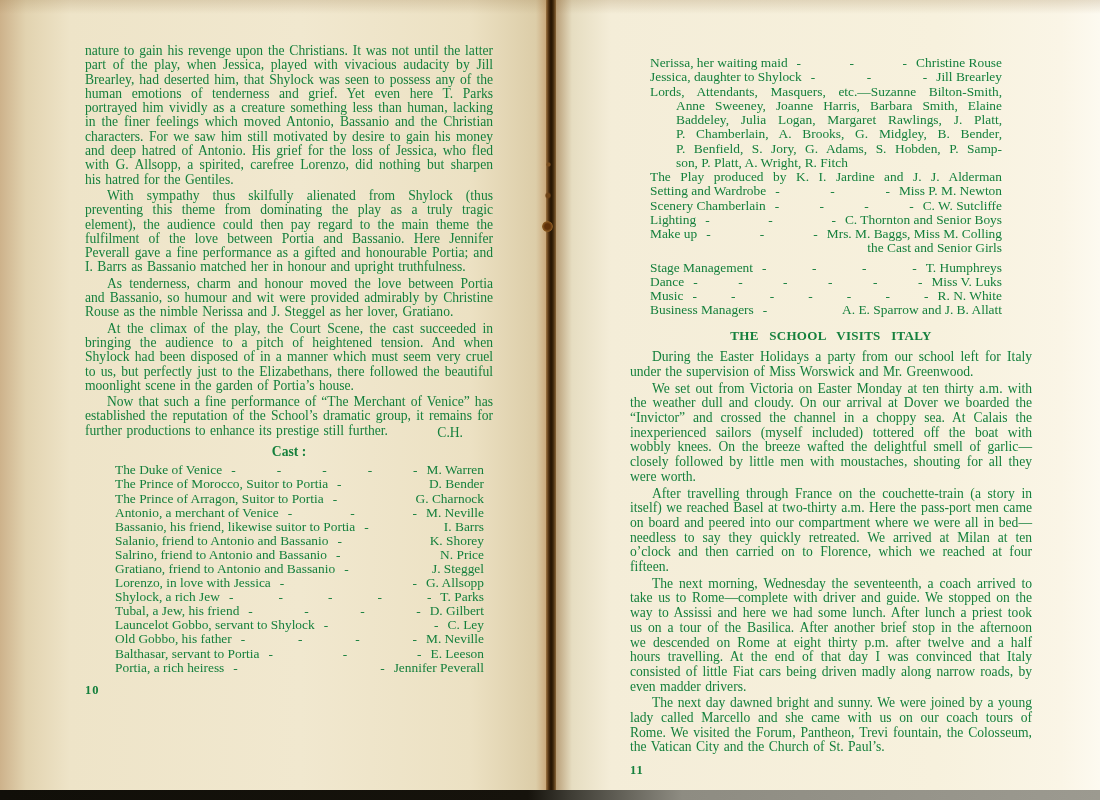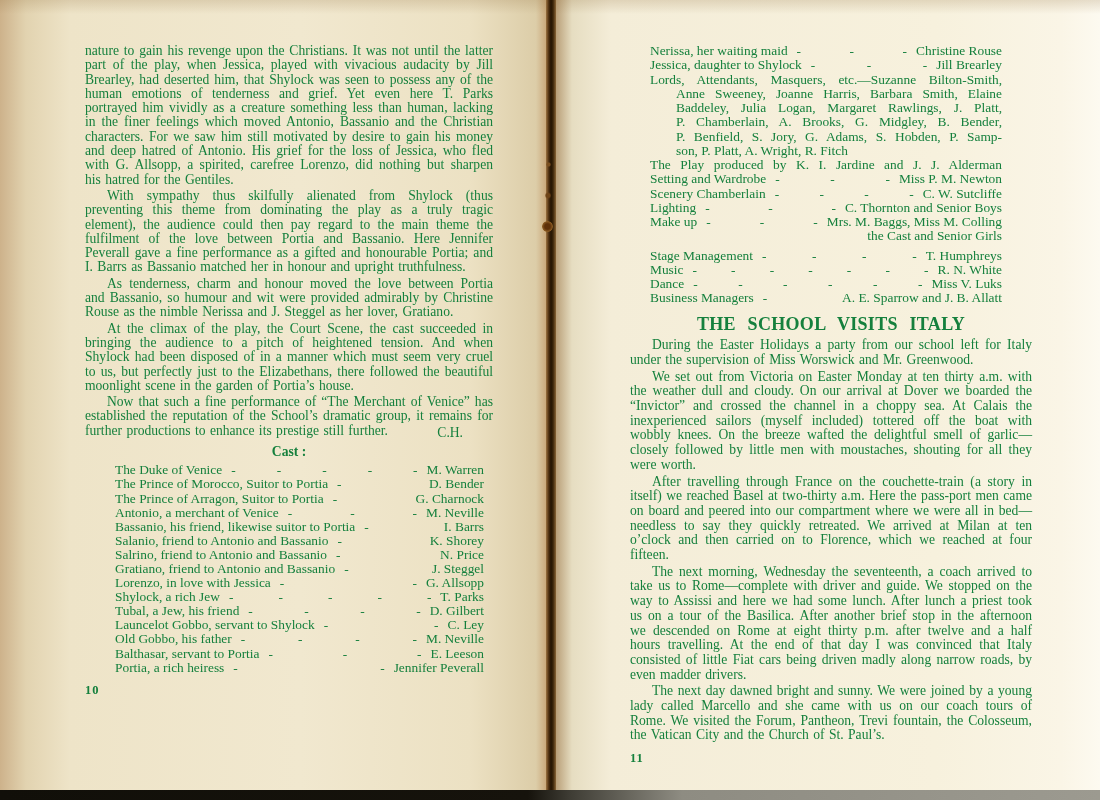--- a/index.html
+++ b/index.html
@@ -15,40 +15,40 @@
     background:linear-gradient(90deg,#9c7240 0%,#47290c 30%,#241402 50%,#3a2409 70%,#8a6536 100%);}
   .bottom-strip{position:absolute;left:0;bottom:0;height:10px;width:1100px;
     background:linear-gradient(90deg,#110f09 0%,#16130c 48%,#403e36 52%,#8e8c82 62%,#9c9a90 100%);}
   .spot{position:absolute;border-radius:50%;}
   .spot1{left:542px;top:221px;width:11px;height:11px;background:radial-gradient(circle,#5e3009 35%,#8a5a22 65%,rgba(138,90,34,0) 78%);}
   .spot2{left:545px;top:192px;width:6px;height:7px;background:radial-gradient(circle,#6e4418 40%,rgba(110,68,24,0) 80%);}
   .spot3{left:546px;top:162px;width:5px;height:5px;background:radial-gradient(circle,#7a4f20 40%,rgba(122,79,32,0) 80%);}
 
   .text-col{position:absolute;text-align:justify;}
   .tc-left{left:85px;top:44px;width:408px;font-size:13.6px;line-height:14.3px;}
-  .tc-right{left:630px;top:44px;width:402px;font-size:13.6px;line-height:14.7px;}
+  .tc-right{left:630px;top:56px;width:402px;font-size:13.6px;line-height:14.7px;}
   .text-col p{margin:0 0 2px 0;text-indent:22px;word-spacing:1px;}
   .text-col p.no-indent{text-indent:0;}
   .byline-row{text-align:right;margin-top:-14.3px;padding-right:30px;}
 
   .cast-heading{text-align:center;font-weight:bold;margin:5px 0 4px 0;}
   .cast-list{margin:0 9px 0 30px;font-size:13.4px;line-height:14.1px;font-family:Liberation Serif, serif;}
   .cast-row{display:flex;}
   .cast-row .role{white-space:nowrap;}
   .cast-row .dashes{flex:1;text-align:left;text-align-last:justify;padding:0 9px;overflow:hidden;}
   .cast-row .actor{white-space:nowrap;}
   .page-num{text-align:left;font-weight:bold;font-size:12.5px;margin-top:8px;letter-spacing:1px;}
 
   .credits-block{margin:0 30px 0 20px;font-size:13.4px;line-height:14.25px;}
   .stretch{text-align:left;text-align-last:justify;}
   .ensemble-cont{padding-left:26px;}
   .ensemble-last{padding-left:26px;}
   .makeup-cont{text-align:right;}
   .credits2{margin-top:5px;}
-  .italy-heading{text-align:center;font-weight:bold;font-size:18px;word-spacing:7px;letter-spacing:.3px;margin:11px 0 7px 0;}
+  .italy-heading{text-align:center;font-weight:bold;font-size:13px;word-spacing:7px;letter-spacing:.3px;margin:11px 0 7px 0;}
 </style>
 </head>
 <body>
 
 <div class="book">
   <div class="page-left"></div>
   <div class="page-right"></div>
   <div class="gutter"></div>
   <div class="spot spot1"></div>
   <div class="spot spot2"></div>
@@ -198,28 +198,28 @@
         </div>
       <div class="makeup-cont">the Cast and Senior Girls</div>
       <div class="credits2">
 
       <div class="cast-row">
             <span class="role">Stage Management</span>
             <span class="dashes">- - - -</span>
             <span class="actor">T. Humphreys</span>
           </div>
           <div class="cast-row">
+            <span class="role">Dance</span>
+            <span class="dashes">- - - - - -</span>
+            <span class="actor">Miss V. Luks</span>
+          </div>
+          <div class="cast-row">
             <span class="role">Music</span>
             <span class="dashes">- - - - - - -</span>
             <span class="actor">R. N. White</span>
-          </div>
-          <div class="cast-row">
-            <span class="role">Dance</span>
-            <span class="dashes">- - - - - -</span>
-            <span class="actor">Miss V. Luks</span>
           </div>
           <div class="cast-row">
             <span class="role">Business Managers</span>
             <span class="dashes">-</span>
             <span class="actor">A. E. Sparrow and J. B. Allatt</span>
           </div>
         </div>
     </div>
 
     <div class="italy-heading">THE SCHOOL VISITS ITALY</div>

